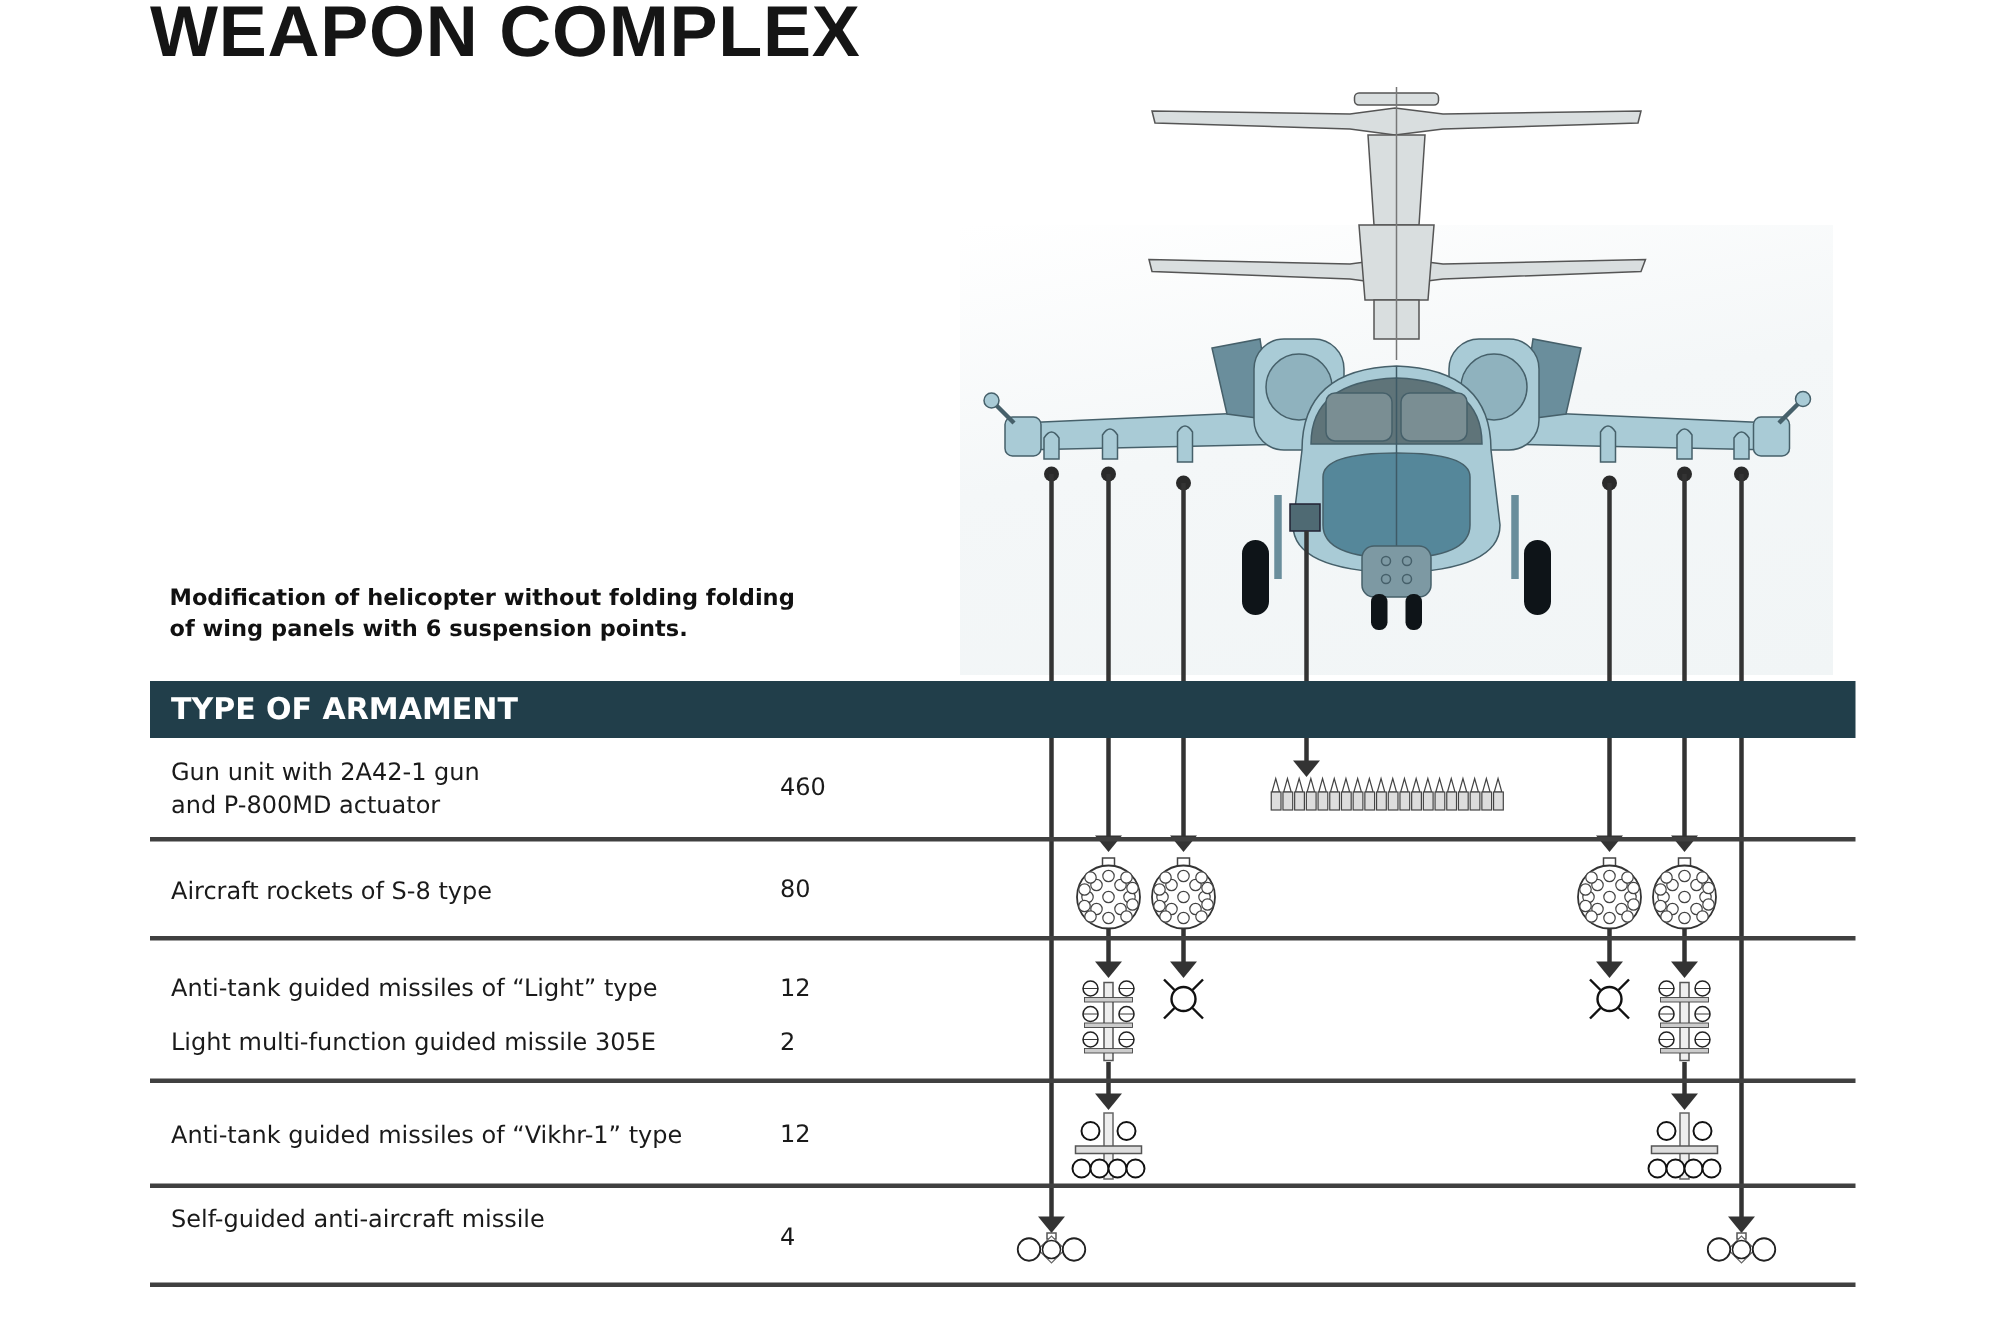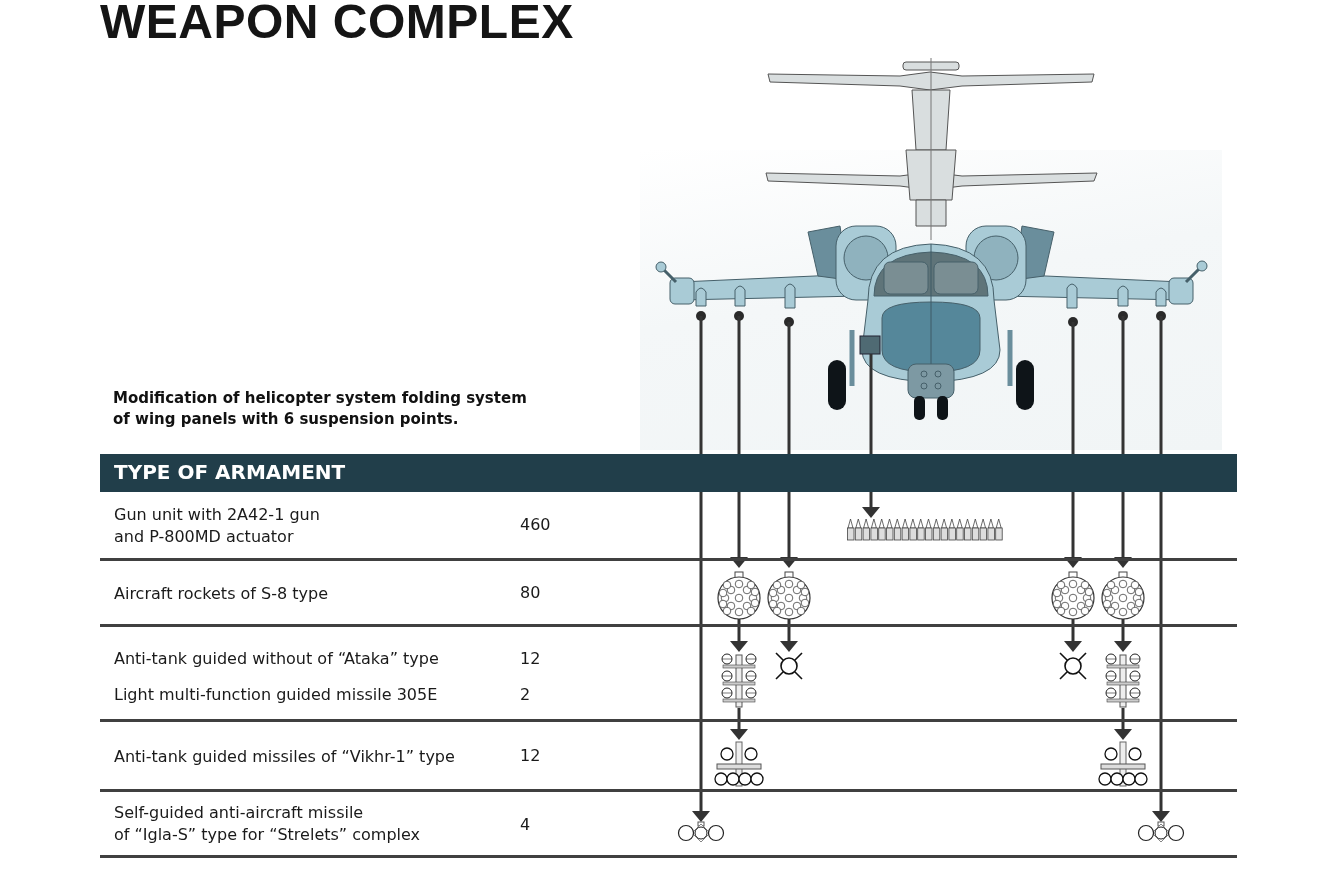--- a/index.html
+++ b/index.html
@@ -337,47 +337,46 @@
         <rect x="1158" y="822" width="6" height="4" fill="#fff" stroke="#555"></rect>
         <path d="M1152,833 L1161,824 L1170,833 L1161,842 Z" fill="#fff" stroke="#666" stroke-width="0.8"></path>
         <circle cx="1161" cy="833" r="6" fill="#fff" stroke="#222"></circle>
         <circle cx="1146" cy="833" r="7.5" fill="#fff" stroke="#222" stroke-width="1.2"></circle>
         <circle cx="1176" cy="833" r="7.5" fill="#fff" stroke="#222" stroke-width="1.2"></circle>
       </g>
     </g>
 </svg>
 
 <div class="subtitle">
-  <div>Modification of helicopter system folding system</div>
+  <div>Modification of helicopter without folding folding</div>
   <div>of wing panels with 6 suspension points.</div>
 </div>
 
 <div class="header-band"></div>
 <div class="hdr-type">TYPE OF ARMAMENT</div>
 <div class="hdr-qty">Quantity</div>
 
 <div class="cell-label" style="top:504px">
   <div>Gun unit with 2A42-1 gun</div>
   <div>and P-800MD actuator</div>
 </div>
 <div class="cell-qty" style="top:515px">460</div>
 <div class="rule" style="top:558px"></div>
 
 <div class="cell-label" style="top:583px">Aircraft rockets of S-8 type</div>
 <div class="cell-qty" style="top:583px">80</div>
 <div class="rule" style="top:624px"></div>
 
-<div class="cell-label" style="top:648px">Anti-tank guided without of “Ataka” type</div>
+<div class="cell-label" style="top:648px">Anti-tank guided missiles of “Light” type</div>
 <div class="cell-qty" style="top:649px">12</div>
 <div class="cell-label" style="top:684px">Light multi-function guided missile 305E</div>
 <div class="cell-qty" style="top:685px">2</div>
 <div class="rule" style="top:719px"></div>
 
 <div class="cell-label" style="top:746px">Anti-tank guided missiles of “Vikhr-1” type</div>
 <div class="cell-qty" style="top:746px">12</div>
 <div class="rule" style="top:789px"></div>
 
 <div class="cell-label" style="top:802px">
   <div>Self-guided anti-aircraft missile</div>
-  <div>of “Igla-S” type for “Strelets” complex</div>
 </div>
 <div class="cell-qty" style="top:815px">4</div>
 <div class="rule" style="top:855px"></div>
 
 </body></html>

